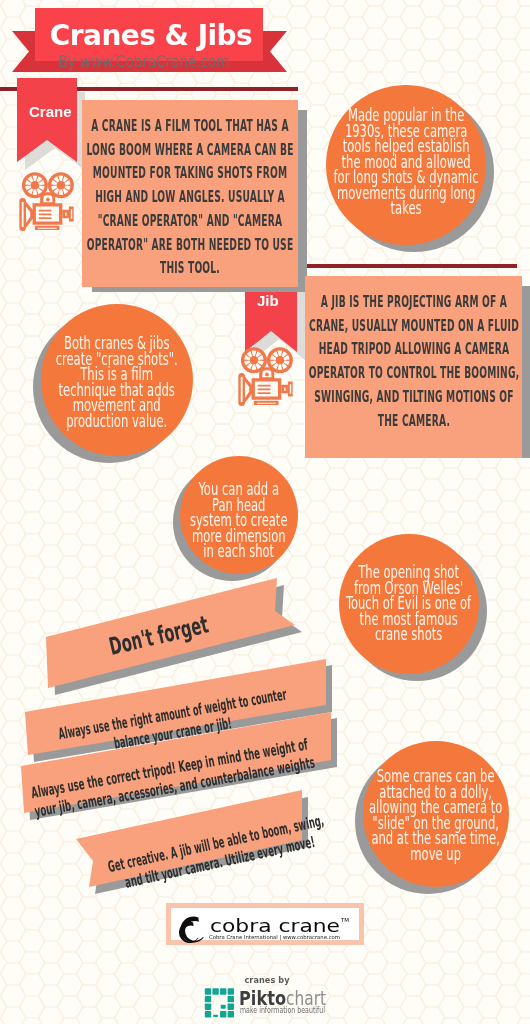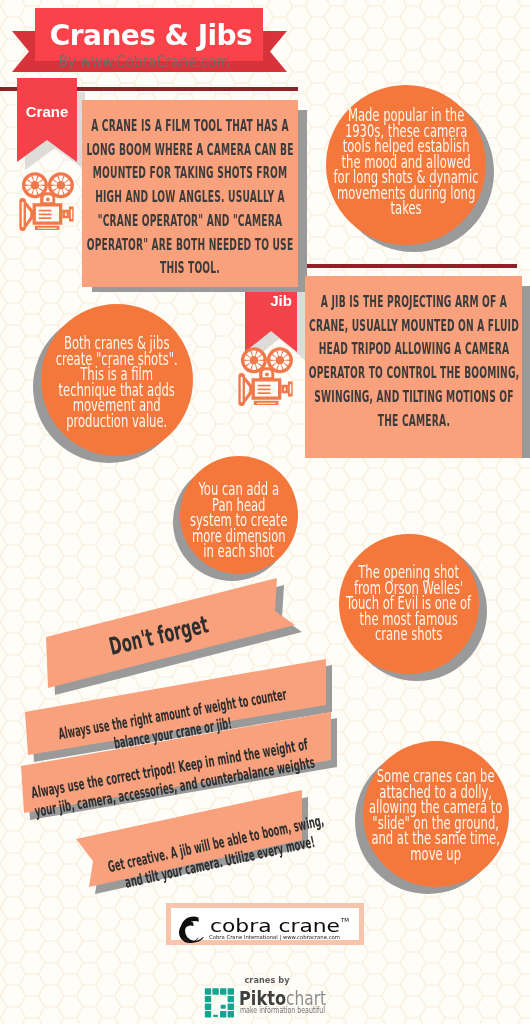--- a/index.html
+++ b/index.html
@@ -14,21 +14,21 @@
          text-align:center;line-height:40px;}
   #subtitle{position:absolute;left:58px;top:52px;width:172px;height:20px;
             color:#6e6e6e;font-size:15px;text-align:center;line-height:20px;
             white-space:nowrap;overflow:visible;
             font-family:"DejaVu Sans Condensed","DejaVu Sans",sans-serif;}
 
   .rule{position:absolute;background:#8f2226;}
 
   
   .flag-label{position:absolute;color:#fff;font-weight:bold;font-size:15px;
-              text-align:center;}
+              padding-left:12px;}
 
   
   .peachbox{position:absolute;background:#f9a07c;}
   .boxshadow{position:absolute;background:#9a9a9a;}
   .boxtext{position:absolute;color:#3b3b3b;text-align:center;
            font-family:"DejaVu Sans Condensed","DejaVu Sans",sans-serif;
            font-weight:bold;text-transform:uppercase;letter-spacing:0.3px;
            transform:scaleX(0.635);transform-origin:center top;}
 
   

